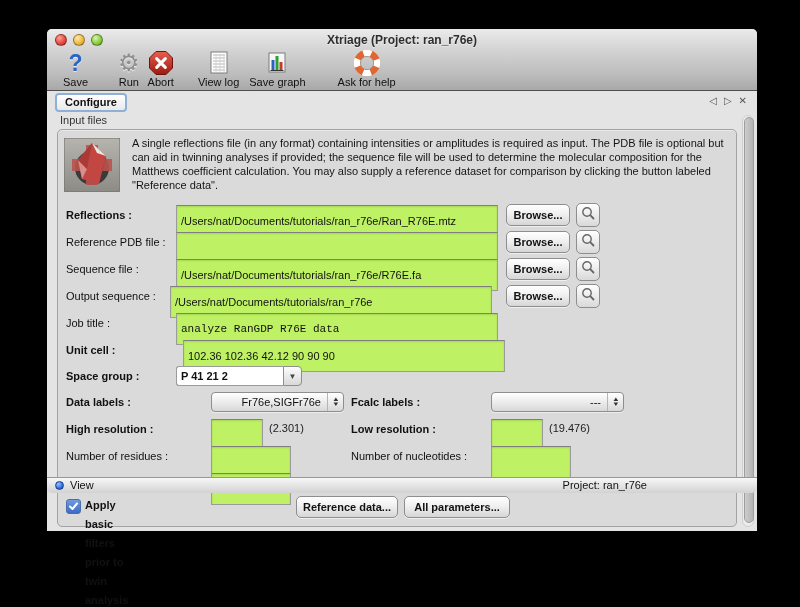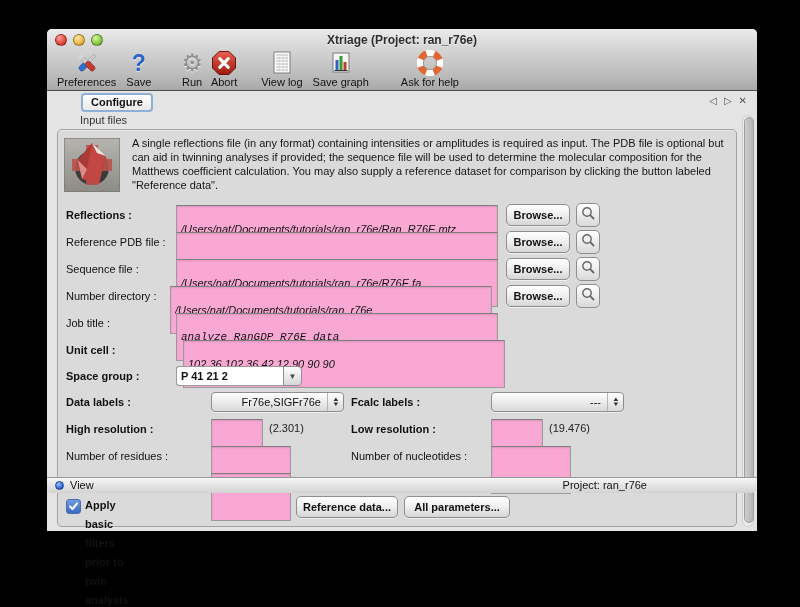--- a/index.html
+++ b/index.html
@@ -23,43 +23,43 @@
            padding:0 0 2px 6px;box-sizing:border-box;}
   .tool{display:flex;flex-direction:column;align-items:center;justify-content:flex-end;cursor:default;}
   .tool .ticon{height:26px;display:flex;align-items:center;justify-content:center;}
   .tool .tlabel{font-size:11px;color:#111;line-height:12px;margin-top:0;}
   .gear-glyph{font-size:24px;color:#909090;text-shadow:0 1px 0 #eee;line-height:24px;}
   .help-glyph{font-size:23px;font-weight:700;color:#2a64c8;text-shadow:0 1px 1px rgba(255,255,255,.7);line-height:24px;}
   
   .tabbar{position:absolute;left:0;top:62px;right:0;height:22px;background:#e4e4e4;}
   .tab{position:absolute;left:8px;top:2px;height:15px;line-height:15px;padding:0 8px;
        font-size:11px;font-weight:700;color:#111;border:2px solid #8fb0d6;border-radius:4px;
-       background:linear-gradient(#ffffff,#e9e9e9);margin-left:26px;}
+       background:linear-gradient(#ffffff,#e9e9e9);}
   .tabnav{position:absolute;right:10px;top:3px;display:flex;gap:7px;align-items:center;}
   .tabnav span{font-size:10px;color:#555;line-height:14px;}
   
   .content{position:absolute;left:0;top:84px;right:0;height:418px;background:#e4e4e4;}
-  .section-title{position:absolute;left:13px;top:1px;font-size:11px;color:#333;margin-left:20px;}
+  .section-title{position:absolute;left:13px;top:1px;font-size:11px;color:#333;}
   .groupbox{position:absolute;left:10px;top:16px;width:678px;height:396px;border:1px solid #a3a3a3;
             border-radius:5px;background:#dadada;box-shadow:inset 0 1px 0 rgba(255,255,255,.4);}
   .desc-icon{position:absolute;left:6px;top:8px;width:56px;height:54px;}
   .description{position:absolute;left:74px;top:6px;width:600px;font-size:11px;line-height:14px;color:#151515;}
   
   .vscroll{position:absolute;right:3px;top:2px;width:12px;height:412px;background:#ececec;
            border:1px solid #cfcfcf;border-radius:7px;box-sizing:border-box;}
   .vthumb{position:absolute;left:1px;top:1px;width:8px;height:404px;border-radius:5px;
           background:linear-gradient(90deg,#cdcdcd,#b2b2b2);border:1px solid #9e9e9e;}
   
   .row{position:absolute;left:0;height:22px;}
   .flabel{position:absolute;left:8px;top:0;line-height:20px;font-size:11px;color:#111;white-space:nowrap;}
   .flabel.b{font-weight:700;}
   .flabel.col2{left:293px;}
   input.tx{position:absolute;top:0;height:16px;border:1px solid #9b9b9b;border-top-color:#7f7f7f;
-           background:#f9a8d4;font-size:11px;font-family:"Liberation Sans",sans-serif;color:#111;
-           padding:15px 4px;margin:0;box-shadow:inset 0 1px 2px rgba(0,0,0,.12);font-style:italic;}
+           background:#bef264;font-size:11px;font-family:"Liberation Sans",sans-serif;color:#111;
+           padding:7px 4px;margin:0;box-shadow:inset 0 1px 2px rgba(0,0,0,.12);}
   input.tx.mono{font-family:"Liberation Mono","DejaVu Sans Mono",monospace;}
   .btn{position:absolute;top:-1px;height:20px;border:1px solid #8e8e8e;border-radius:5px;
        background:linear-gradient(#ffffff,#f0f0f0 45%,#d6d6d6);font-size:11px;font-weight:700;color:#111;
        display:flex;align-items:center;justify-content:center;box-shadow:0 1px 0 rgba(255,255,255,.6);cursor:default;}
   .sqbtn{position:absolute;top:-2px;width:22px;height:22px;border:1px solid #8e8e8e;border-radius:5px;
          background:linear-gradient(#ffffff,#d9d9d9);display:flex;align-items:center;justify-content:center;}
   
   .combo-field{position:absolute;left:118px;top:0;width:98px;height:16px;border:1px solid #9b9b9b;
                border-right:none;background:#fff;font-size:11px;font-weight:700;color:#111;padding:1px 4px;
                font-family:"Liberation Sans",sans-serif;margin:0;border-radius:3px 0 0 3px;}
@@ -100,36 +100,20 @@
       <div class="titlebar">
         <div class="lights">
           <div class="light red"></div>
           <div class="light yellow"></div>
           <div class="light green"></div>
         </div>
         <div class="title">Xtriage (Project: ran_r76e)</div>
       </div>
 
       <div class="toolbar">
-        <div class="tool" style="margin-left:4px">
-          <span class="ticon">
-            <svg width="26" height="26" viewBox="0 0 26 26">
-              <g transform="rotate(45 13 13)">
-                <rect x="11.6" y="2" width="2.8" height="11" rx="1" fill="#cfcfcf" stroke="#8a8a8a" stroke-width="0.5"></rect>
-                <rect x="10.2" y="12" width="5.6" height="11" rx="2.4" fill="#2f6fd0" stroke="#1c4c96" stroke-width="0.6"></rect>
-              </g>
-              <g transform="rotate(-45 13 13)">
-                <path d="M11.8 2 L11.8 8 M13 2 L13 8 M14.2 2 L14.2 8" stroke="#d8d8d8" stroke-width="1"></path>
-                <rect x="11" y="7" width="4" height="6" fill="#cfcfcf" stroke="#8a8a8a" stroke-width="0.5"></rect>
-                <rect x="10.2" y="12" width="5.6" height="11" rx="2.4" fill="#c23b2e" stroke="#84291f" stroke-width="0.6"></rect>
-              </g>
-            </svg>
-          </span>
-          <span class="tlabel">Preferences</span>
-        </div>
         <div class="tool" style="margin-left:10px">
           <span class="ticon help-glyph">?</span>
           <span class="tlabel">Save</span>
         </div>
         <div class="tool" style="margin-left:30px">
           <span class="ticon gear-glyph">⚙</span>
           <span class="tlabel">Run</span>
         </div>
         <div class="tool" style="margin-left:8px">
           <span class="ticon">
@@ -258,21 +242,21 @@
             <span>
               <svg width="16" height="16" viewBox="0 0 16 16">
                   <circle cx="7" cy="7" r="4.2" fill="none" stroke="#666" stroke-width="1.4"></circle>
                   <path d="M10.2 10.2 L13.5 13.5" stroke="#666" stroke-width="1.8" stroke-linecap="round"></path>
                 </svg>
             </span>
           </div>
         </div>
 
         <div class="row" style="top:156px">
-          <span class="flabel">Number directory :</span>
+          <span class="flabel">Output sequence :</span>
           <input class="tx" style="left: 112px; width: 312px;" value="/Users/nat/Documents/tutorials/ran_r76e">
           <div class="btn" style="left:448px;width:62px">Browse...</div>
           <div class="sqbtn" style="left:518px">
             <span>
               <svg width="16" height="16" viewBox="0 0 16 16">
                   <circle cx="7" cy="7" r="4.2" fill="none" stroke="#666" stroke-width="1.4"></circle>
                   <path d="M10.2 10.2 L13.5 13.5" stroke="#666" stroke-width="1.8" stroke-linecap="round"></path>
                 </svg>
             </span>
           </div>

